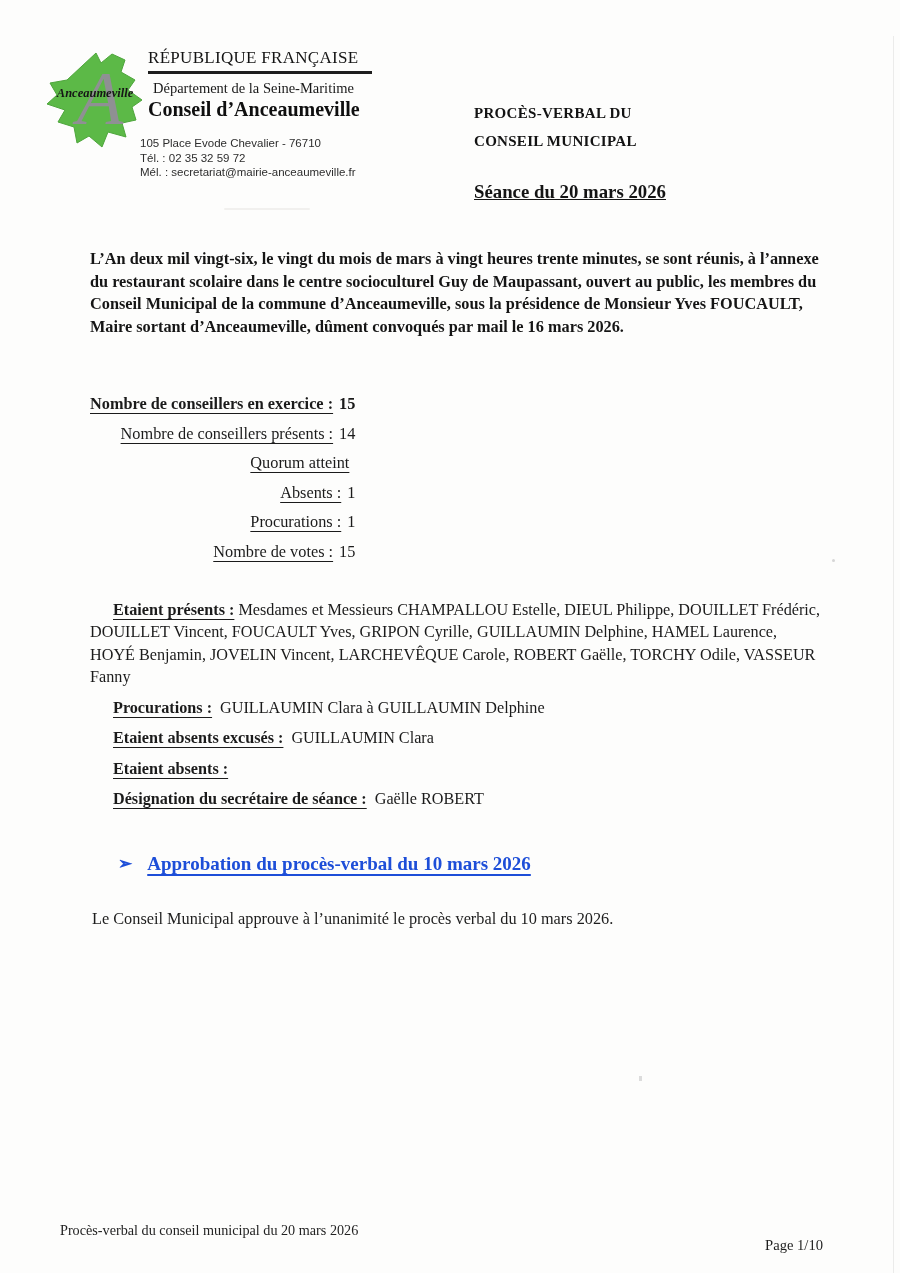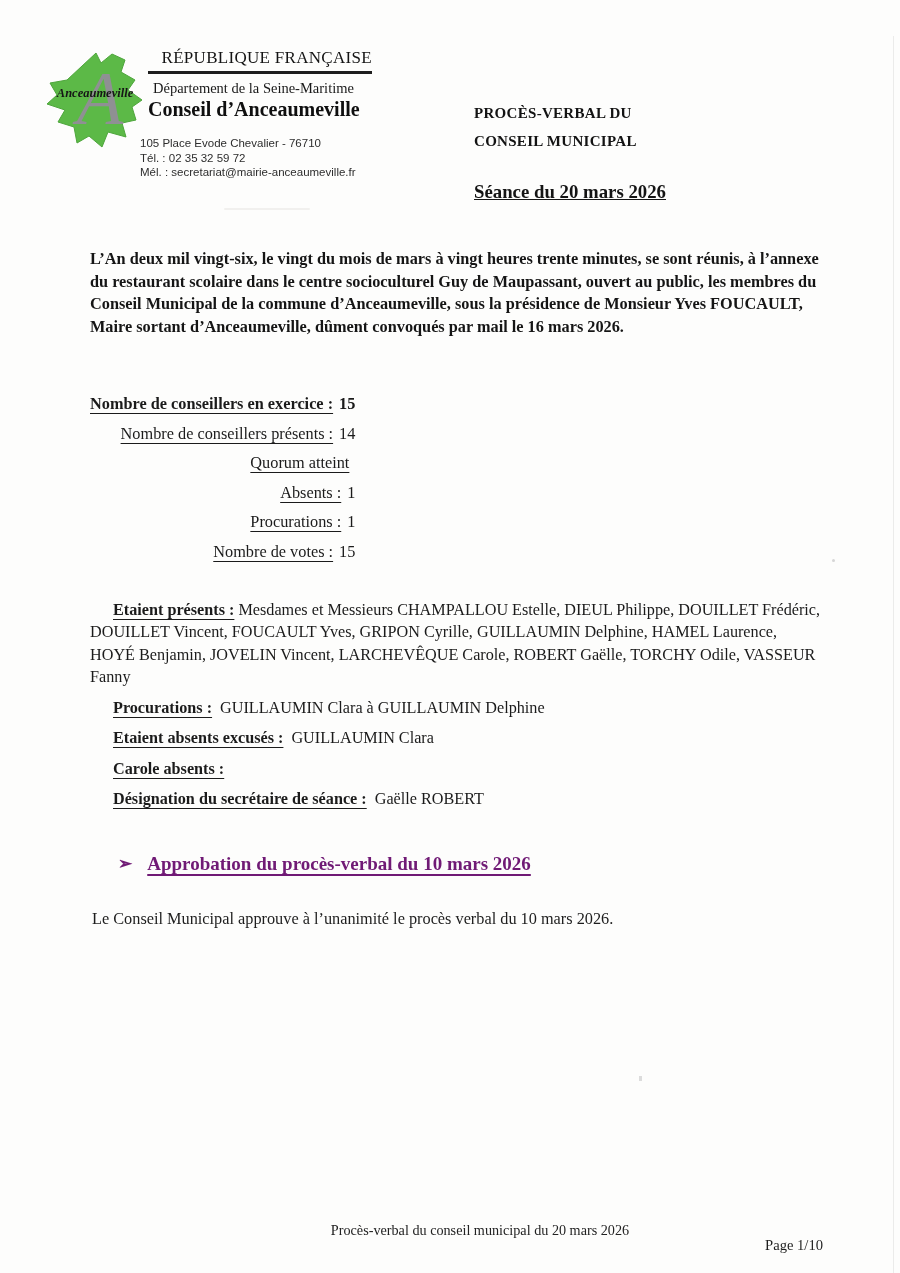--- a/index.html
+++ b/index.html
@@ -10,21 +10,21 @@
     margin: 0 auto;
     background: #fdfdfc;
     font-family: "Liberation Serif", serif;
     color: #1c1c1c;
     overflow: hidden;
   }
 
   
   .logo-wrap { position: absolute; left: 44px; top: 50px; width: 106px; height: 102px; }
   .header-text { position: absolute; left: 148px; top: 48px; }
-  .republic { font-size: 17px; letter-spacing: 0.3px; color: #141414; white-space: nowrap; text-align: right; }
+  .republic { font-size: 17px; letter-spacing: 0.3px; color: #141414; white-space: nowrap; }
   .header-rule { width: 224px; height: 3px; background: #1e1e1e; margin-top: 3px; }
   .dept { font-size: 14.5px; margin-top: 6px; margin-left: 5px; color: #181818; white-space: nowrap; }
   .mairie { font-size: 20px; font-weight: 700; margin-top: 1px; color: #0f0f0f; white-space: nowrap; }
   .addr { font-family: "Liberation Sans", sans-serif; font-size: 11.5px; color: #2d2d2d; margin-top: 15px; margin-left: -8px; line-height: 14.5px; }
 
   
   .title-block { position: absolute; left: 474px; top: 99px; width: 360px; }
   .pv-line { font-size: 15px; font-weight: 700; letter-spacing: 0.3px; line-height: 28px; color: #131313; white-space: nowrap; }
   .seance { font-size: 18.8px; font-weight: 700; margin-top: 26px; color: #141414; white-space: nowrap; text-decoration: underline; }
 
@@ -38,27 +38,27 @@
   .count-row.bold { font-weight: 700; }
   .u { text-decoration: underline; text-underline-offset: 3.5px; text-decoration-thickness: 1.3px; }
   .count-value { margin-left: 6px; }
 
   .attendance { position: absolute; left: 90px; top: 599px; width: 732px; }
   .presents { margin: 0 0 10px 0; font-size: 16.2px; line-height: 22.4px; color: #1b1b1b; }
   .att-label { font-weight: 700; text-decoration: underline; text-underline-offset: 3.5px; text-decoration-thickness: 1.4px; margin-left: 23px; }
   .att-row { font-size: 16.2px; line-height: 18px; margin-bottom: 12.5px; color: #1b1b1b; }
   .att-value { margin-left: 8px; }
 
-  .agenda-heading { position: absolute; left: 118px; top: 853px; font-size: 19px; font-weight: 700; color: #701a75; white-space: nowrap; }
+  .agenda-heading { position: absolute; left: 118px; top: 853px; font-size: 19px; font-weight: 700; color: #1d4ed8; white-space: nowrap; }
   .agenda-bullet { display: inline-block; margin-right: 15px; font-size: 17px; transform: translateY(-1px); }
   .agenda-title { text-decoration: underline; text-underline-offset: 4px; text-decoration-thickness: 1.8px; }
   .agenda-body { position: absolute; left: 92px; top: 909px; width: 732px; margin: 0; font-size: 16.3px; color: #1d1d1d; }
 
   
-  .footer-center { position: absolute; left: 60px; top: 1222px; width: 840px; text-align: center; font-size: 14.2px; color: #222; }
+  .footer-center { position: absolute; left: 60px; top: 1222px; width: 840px; font-size: 14.2px; color: #222; }
   .footer-page { position: absolute; right: 77px; top: 1237px; font-size: 14.6px; color: #1e1e1e; }
 
   
   .scan-edge { position: absolute; right: 6px; top: 36px; bottom: 0; width: 1px; background: #ebebea; }
   .smudge-1 { position: absolute; left: 224px; top: 208px; width: 86px; height: 2px; background: #f1f0ee; border-radius: 2px; }
   .speck-1 { position: absolute; left: 639px; top: 1076px; width: 3px; height: 5px; background: #dcdcdc; }
   .speck-2 { position: absolute; left: 832px; top: 559px; width: 3px; height: 3px; background: #d6d6d6; border-radius: 50%; }
 </style>
 </head>
 <body>
@@ -119,21 +119,21 @@
       <span class="att-label">Etaient présents :</span>
       <span>Mesdames et Messieurs CHAMPALLOU Estelle, DIEUL Philippe, DOUILLET Frédéric, DOUILLET Vincent, FOUCAULT Yves, GRIPON Cyrille, GUILLAUMIN Delphine, HAMEL Laurence, HOYÉ Benjamin, JOVELIN Vincent, LARCHEVÊQUE Carole, ROBERT Gaëlle, TORCHY Odile, VASSEUR Fanny</span>
     </p>
     <div class="att-row">
       <span class="att-label">Procurations :</span><span class="att-value">GUILLAUMIN Clara à GUILLAUMIN Delphine</span>
     </div>
     <div class="att-row">
       <span class="att-label">Etaient absents excusés :</span><span class="att-value">GUILLAUMIN Clara</span>
     </div>
     <div class="att-row">
-      <span class="att-label">Carole absents :</span><span class="att-value"></span>
+      <span class="att-label">Etaient absents :</span><span class="att-value"></span>
     </div>
     <div class="att-row">
       <span class="att-label">Désignation du secrétaire de séance :</span><span class="att-value">Gaëlle ROBERT</span>
     </div>
   </div>
 
   <div class="agenda-heading">
     <span class="agenda-bullet">➢</span><span class="agenda-title">Approbation du procès-verbal du 10 mars 2026</span>
   </div>
   <p class="agenda-body">Le Conseil Municipal approuve à l’unanimité le procès verbal du 10 mars 2026.</p>

